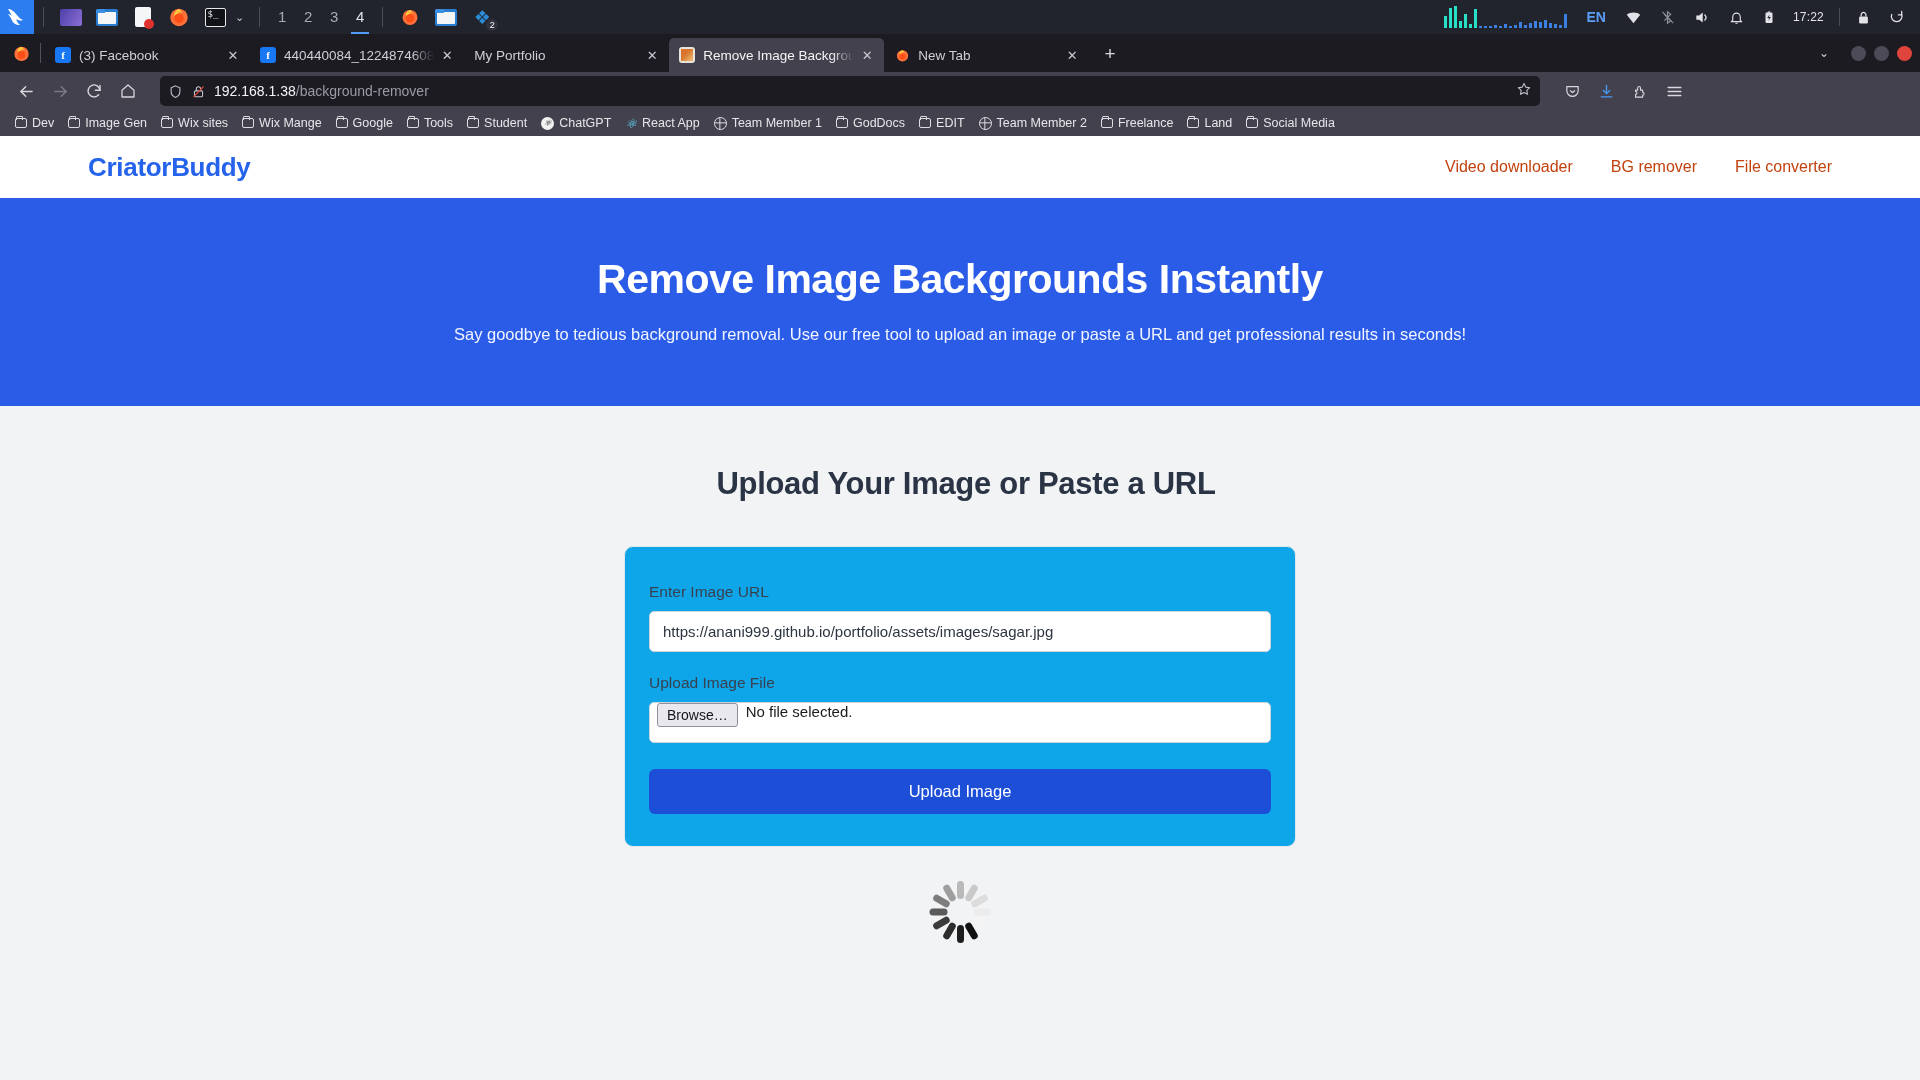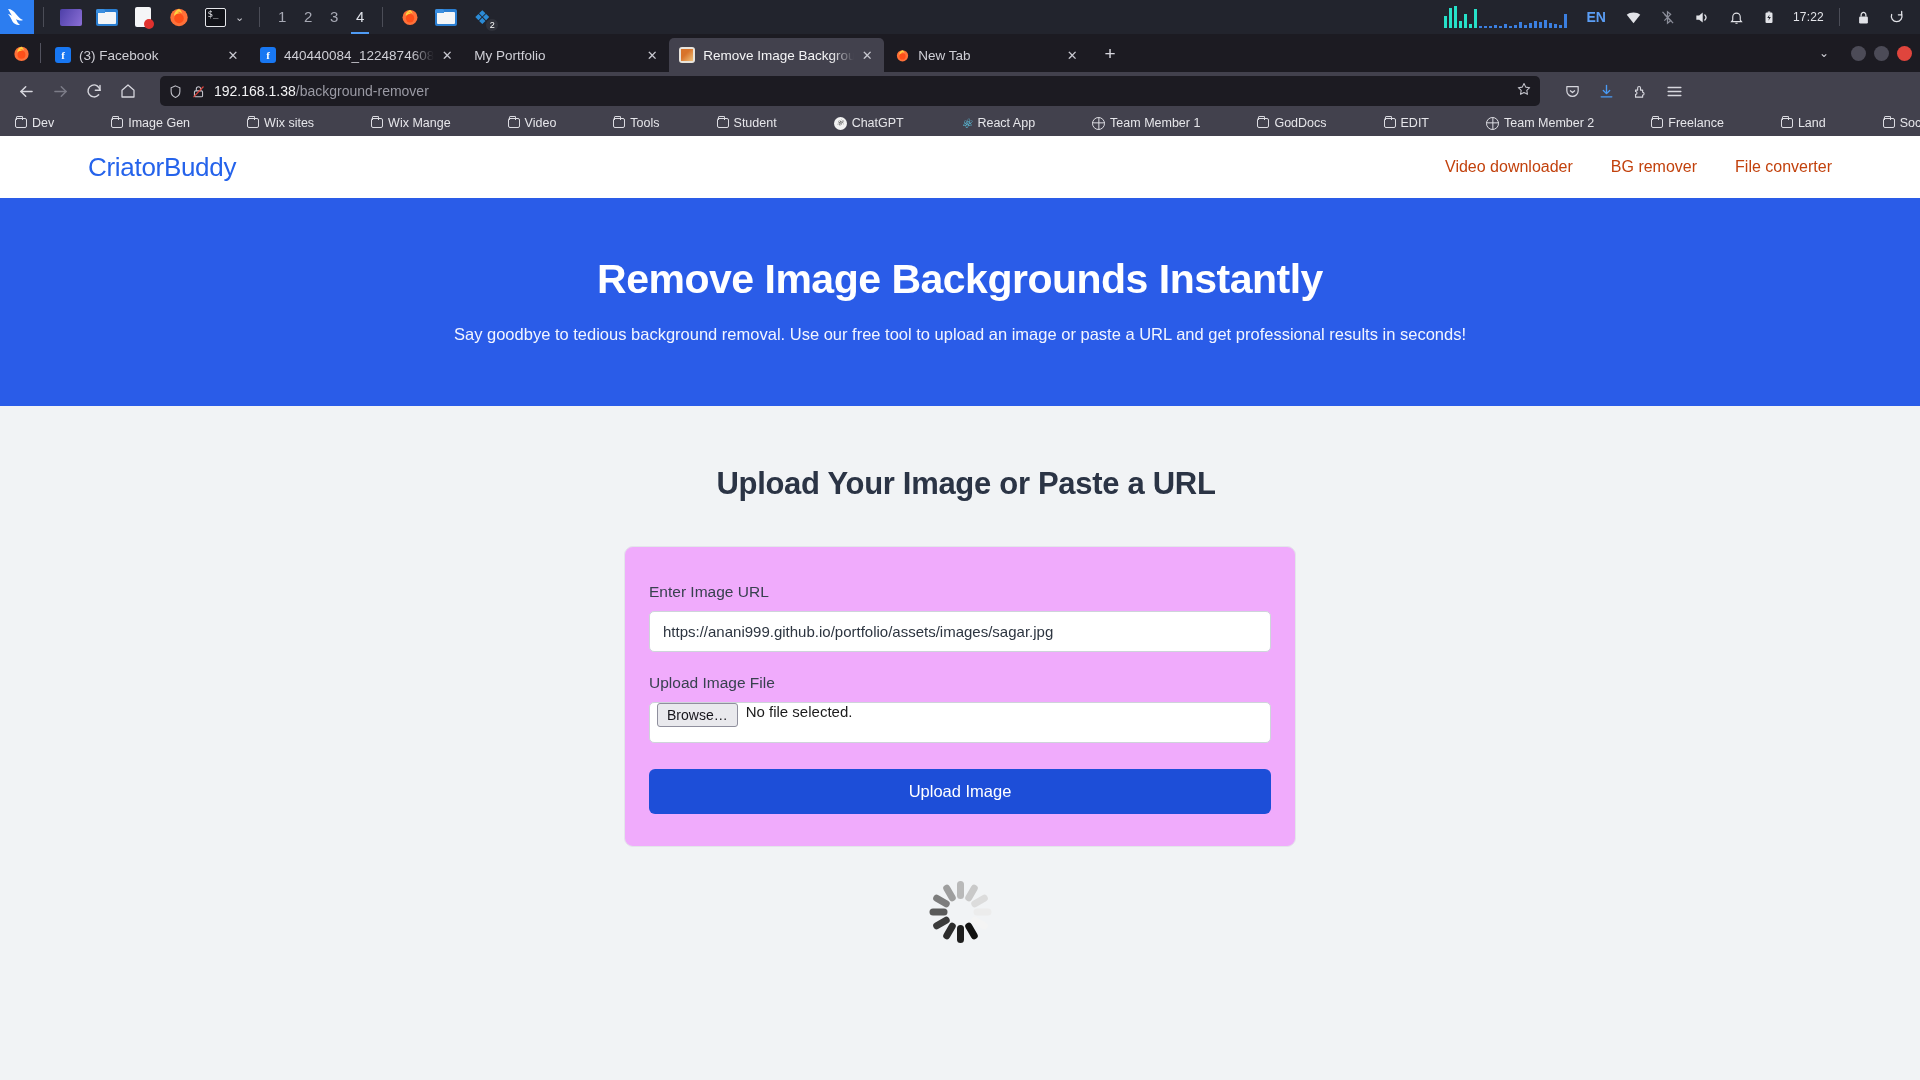--- a/index.html
+++ b/index.html
@@ -155,21 +155,21 @@
     max-width: 1380px;
   }
   .urlbar .u-ic { display:flex; align-items:center; margin-right:8px; color:#c5c5cd; }
   .url-text { font-size:14px; color:#f3f3f5; white-space:nowrap; }
   .url-text .path { color:#9a9aa4; }
   .urlbar .star { margin-left:auto; color:#c5c5cd; }
   .navbar-right { display:flex; align-items:center; margin-left: 6px; }
 
   .bookmarks {
     height:26px; background:#42414d; display:flex; align-items:center;
-    padding:0 8px; font-size:12.5px; color:#e6e6ea; overflow:hidden;gap:43px;
+    padding:0 8px; font-size:12.5px; color:#e6e6ea; overflow:hidden;
   }
   .bm { display:flex; align-items:center; padding:2px 7px; white-space:nowrap; border-radius:3px; }
   .bm .bm-ic { margin-right:5px; display:flex; align-items:center; }
   .bm-folder {
     width:12px; height:10px; border:1.3px solid #dcdce2; border-radius:1.5px 2px 2px 2px;
     position:relative;
   }
   .bm-folder::after{content:"";position:absolute;left:0;top:-3px;width:5px;height:3px;
     border:1.3px solid #dcdce2;border-bottom:none;border-radius:1.5px 1.5px 0 0;}
   .bm-chatgpt{width:13px;height:13px;border-radius:50%;background:#f2f2f2;color:#111;
@@ -182,38 +182,38 @@
     background:#dcdce2;transform:translateY(-50%);}
 
   
   .page { width:100%; height: calc(1080px - 34px - 38px - 38px - 26px); overflow:hidden; background:#f1f3f5; }
 
   .site-header {
     height: 62px; background:#ffffff;
     display:flex; align-items:center; justify-content:space-between;
     padding: 0 88px;
   }
-  .brand { font-size:26px; font-weight:400; color:#2563eb; letter-spacing:-0.3px; }
+  .brand { font-size:26px; font-weight:700; color:#2563eb; letter-spacing:-0.3px; }
   .site-nav { display:flex; align-items:center; gap:38px; }
   .site-nav a { font-size:16px; color:#c2410c; text-decoration:none; }
 
   .hero {
     background:#2a5ce8; color:#fff; text-align:center;
     padding: 58px 20px 62px;
   }
   .hero h1 { font-size:41px; font-weight:800; letter-spacing:-0.5px; margin-bottom:22px; }
   .hero p { font-size:16.5px; font-weight:400; color:#f2f5ff; }
 
   .main { background:#f1f3f5; padding-top: 60px; }
   .main h2 {
     text-align:center; font-size:31px; font-weight:700;
     color:#2b3445; letter-spacing:-0.3px; margin-bottom: 44px; padding-left: 12px;
   }
   .card {
-    width: 672px; margin: 0 auto; background:#f0abfc;
+    width: 672px; margin: 0 auto; background:#0ea5e9;
     border:1px solid #e3e6ea; border-radius:9px;
     padding: 36px 24px 32px;
   }
   .field-label { font-size:15.5px; color:#38414f; margin-bottom:10px; }
   .input-box {
     height:41px; border:1px solid #ced4da; border-radius:5px;
     display:flex; align-items:center; padding:0 13px;
     font-size:15px; color:#2d3540; background:#fff;
     margin-bottom: 22px;
   }
@@ -529,21 +529,21 @@
     <span class="bm">
         <span class="bm-ic">
           <i class="bm-folder"></i>
         </span>
         <span>Wix Mange</span>
       </span>
     <span class="bm">
         <span class="bm-ic">
           <i class="bm-folder"></i>
         </span>
-        <span>Video</span>
+        <span>Google</span>
       </span>
     <span class="bm">
         <span class="bm-ic">
           <i class="bm-folder"></i>
         </span>
         <span>Tools</span>
       </span>
     <span class="bm">
         <span class="bm-ic">
           <i class="bm-folder"></i>

